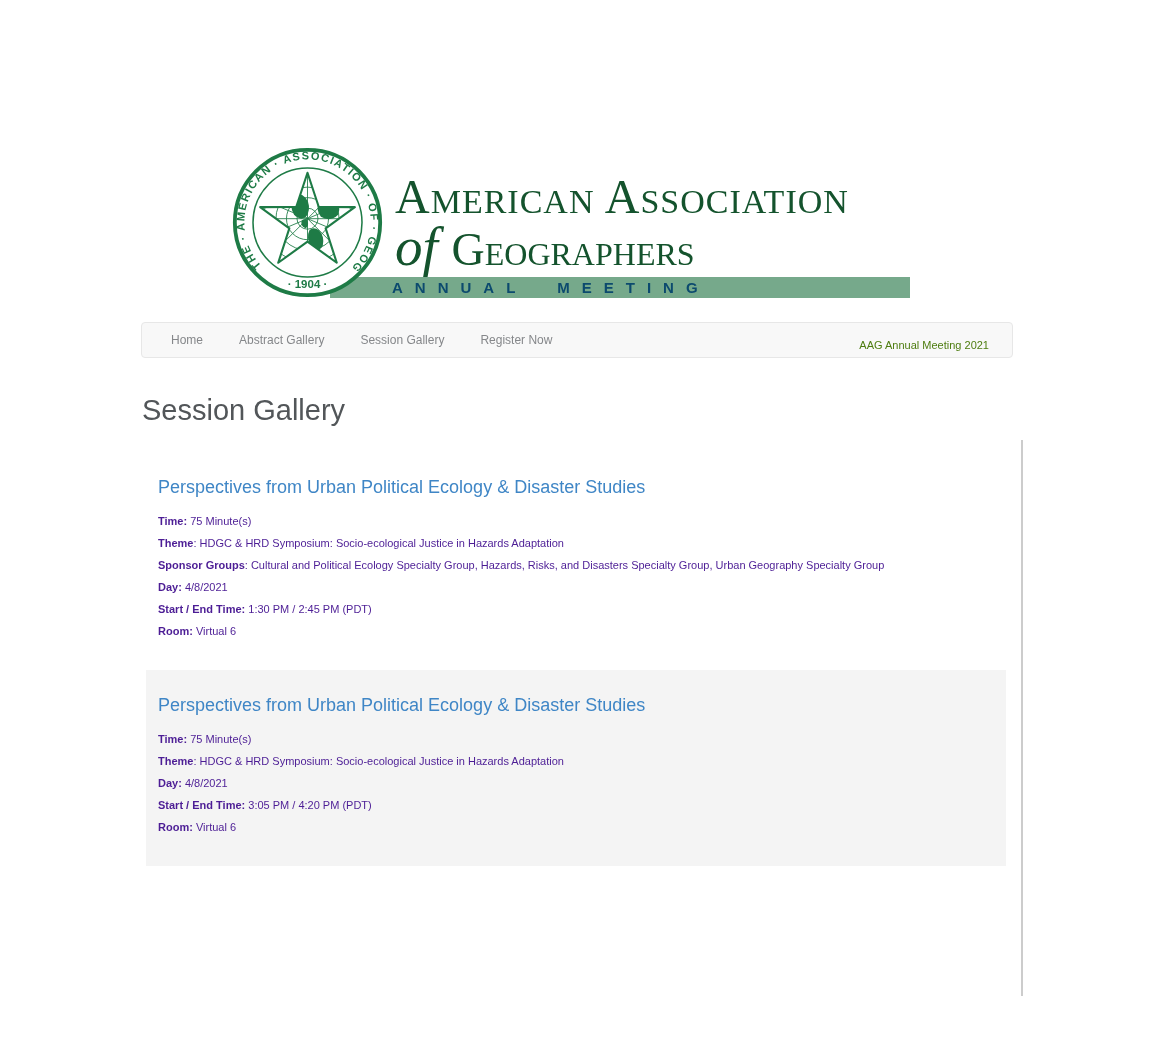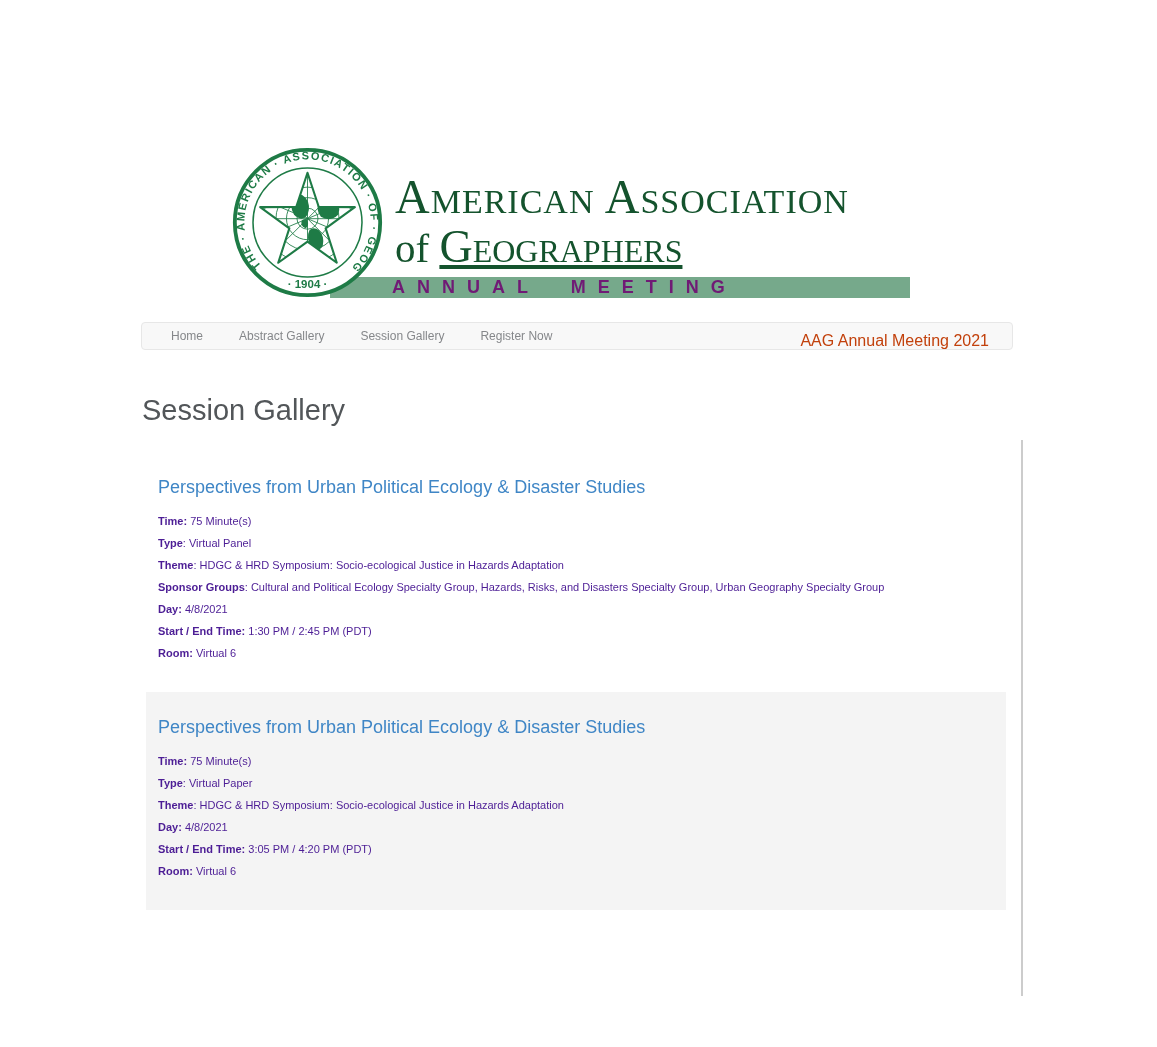--- a/index.html
+++ b/index.html
@@ -2,37 +2,37 @@
 <html><head>
 <meta charset="utf-8">
 <style>
   * { margin: 0; padding: 0; box-sizing: border-box; }
   html, body { width: 1157px; height: 1047px; background: #ffffff; position: relative;
     font-family: "Liberation Sans", sans-serif; }
 
   
   .banner { position: absolute; left: 330px; top: 277px; width: 580px; height: 21px;
     background: #76a98b; z-index: 1; }
-  .banner-text { color: #701a75; font-weight: 700; font-size: 18px; line-height: 21px;
+  .banner-text { color: #0c4a6e; font-weight: 700; font-size: 15px; line-height: 21px;
     letter-spacing: 12px; word-spacing: 14px; padding-left: 62px; white-space: nowrap; }
   .seal { position: absolute; left: 231px; top: 146px; width: 153px; height: 153px; z-index: 2; }
   .logo-text { position: absolute; left: 395px; top: 172px; z-index: 2; color: #14532d;
     font-family: "Liberation Serif", serif; }
   .logo-line1 { font-size: 48px; line-height: 50px; font-variant: small-caps; letter-spacing: 1px; }
   .logo-line2 { font-size: 46px; line-height: 50px; }
-  .logo-line2 .of { font-size: 41px; }
-  .logo-line2 .sc { font-variant: small-caps; text-decoration: underline; }
+  .logo-line2 .of { font-style: italic; font-size: 55px; }
+  .logo-line2 .sc { font-variant: small-caps; }
 
   
-  .nav { position: absolute; left: 141px; top: 322px; width: 872px; height: 28px;
+  .nav { position: absolute; left: 141px; top: 322px; width: 872px; height: 36px;
     background: #f8f8f8; border: 1px solid #e7e7e7; border-radius: 4px;
     display: flex; align-items: center; padding: 0 23px; }
   .nav-item { font-size: 12px; color: #85878a; margin-right: 24px; padding: 0 6px;
     cursor: pointer; white-space: nowrap; }
-  .nav-right { margin-left: auto; font-size: 16px; color: #c2410c; white-space: nowrap; margin-top: 9px; }
+  .nav-right { margin-left: auto; font-size: 11px; color: #4d7c0f; white-space: nowrap; margin-top: 9px; }
 
   
   .page-heading { position: absolute; left: 142px; top: 394px; font-size: 29px;
     font-weight: 400; color: #525659; }
 
   
   .sessions { position: absolute; left: 146px; top: 452px; width: 860px; }
   .session-card { padding: 24px 12px 28px 12px; background: #ffffff; }
   .session-card.alt { background: #f4f4f4; }
   .session-title { font-size: 18px; line-height: 22px; font-weight: 400; color: #3f86c6;
@@ -98,32 +98,30 @@
   <span class="nav-right">AAG Annual Meeting 2021</span>
 </div>
 
 <h1 class="page-heading">Session Gallery</h1>
 
 <div class="sessions">
 
   <article class="session-card">
     <h2 class="session-title">Perspectives from Urban Political Ecology &amp; Disaster Studies</h2>
     <p class="field"><span class="b">Time:</span><span> 75 Minute(s)</span></p>
-    <p class="field"><span class="b">Type</span><span>: Virtual Panel</span></p>
     <p class="field"><span class="b">Theme</span><span>: HDGC &amp; HRD Symposium: Socio-ecological Justice in Hazards Adaptation</span></p>
     <p class="field"><span class="b">Sponsor Groups</span><span>: Cultural and Political Ecology Specialty Group, Hazards, Risks, and Disasters Specialty Group, Urban Geography Specialty Group</span></p>
     <p class="field"><span class="b">Day:</span><span> 4/8/2021</span></p>
     <p class="field"><span class="b">Start / End Time:</span><span> 1:30 PM / 2:45 PM (PDT)</span></p>
     <p class="field"><span class="b">Room:</span><span> Virtual 6</span></p>
   </article>
 
   <article class="session-card alt">
     <h2 class="session-title">Perspectives from Urban Political Ecology &amp; Disaster Studies</h2>
     <p class="field"><span class="b">Time:</span><span> 75 Minute(s)</span></p>
-    <p class="field"><span class="b">Type</span><span>: Virtual Paper</span></p>
     <p class="field"><span class="b">Theme</span><span>: HDGC &amp; HRD Symposium: Socio-ecological Justice in Hazards Adaptation</span></p>
     <p class="field"><span class="b">Day:</span><span> 4/8/2021</span></p>
     <p class="field"><span class="b">Start / End Time:</span><span> 3:05 PM / 4:20 PM (PDT)</span></p>
     <p class="field"><span class="b">Room:</span><span> Virtual 6</span></p>
   </article>
 
 </div>
 
 <div class="scroll-track"></div>
 

